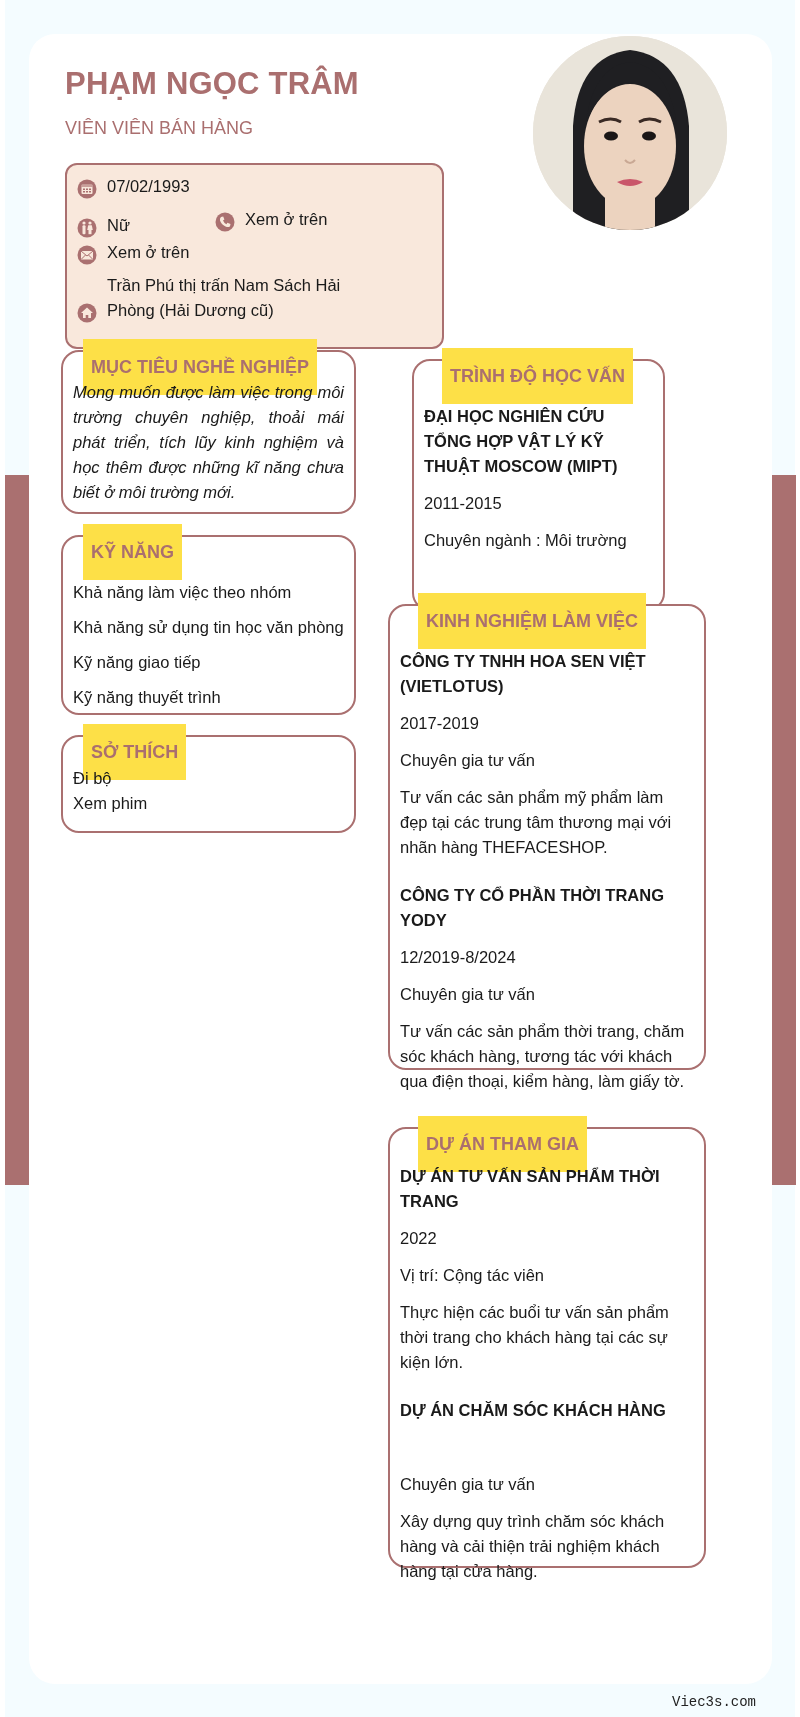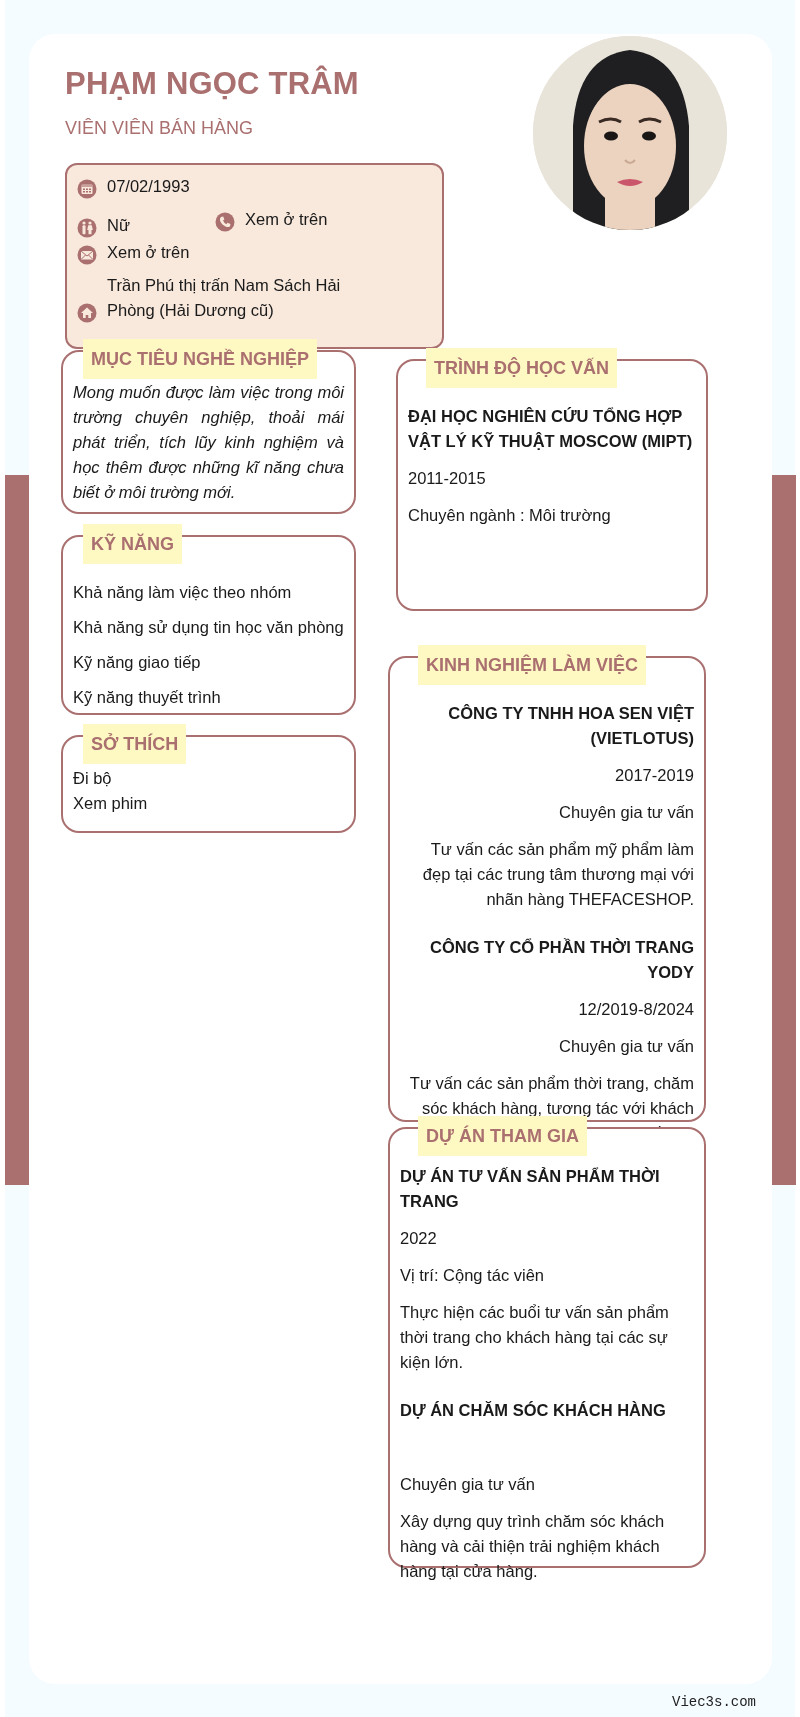--- a/index.html
+++ b/index.html
@@ -10,21 +10,21 @@
     .side-bar.left { left: 5px; }
     .side-bar.right { left: 772px; }
     .card { position: absolute; left: 29px; top: 34px; width: 743px; height: 1650px; background: #ffffff; border-radius: 26px; }
     .name { position: absolute; left: 65px; top: 66px; font-size: 31px; font-weight: bold; color: #aa6f6f; letter-spacing: 0.2px; }
     .title { position: absolute; left: 65px; top: 118px; font-size: 18px; color: #aa6f6f; }
     .avatar { position: absolute; left: 533px; top: 36px; width: 194px; height: 194px; border-radius: 50%; overflow: hidden; background: #e8e2d8; }
     .contact-box { position: absolute; left: 65px; top: 163px; width: 379px; height: 186px; background: #f9e8dc; border: 2px solid #aa7070; border-radius: 12px; }
     .c-row { position: absolute; display: flex; align-items: flex-end; font-size: 16.5px; line-height: 25px; color: #1a1a1a; }
     .c-icon { width: 20px; height: 20px; margin-right: 10px; margin-top: 2px; flex: none; }
     .section { position: absolute; border: 2px solid #aa7070; border-radius: 18px; background: #ffffff; }
-    .sec-title { position: absolute; top: -13px; left: 20px; padding: 8px 8px; background: #fef9c3; font-size: 18px; font-weight: bold; color: #aa6f6f; line-height: 24px; }
+    .sec-title { position: absolute; top: -13px; left: 20px; padding: 16px 8px; background: #fde047; font-size: 18px; font-weight: bold; color: #aa6f6f; line-height: 24px; }
     .sec-body { position: absolute; left: 10px; right: 10px; font-size: 16.5px; line-height: 25px; color: #1a1a1a; }
     .justify { text-align: justify; }
     .item-head { font-weight: bold; font-size: 16.5px; line-height: 25px; }
     .item-line { margin-top: 12px; }
     .block + .block { margin-top: 23px; }
     .skill { margin-bottom: 10px; }
     .watermark { position: absolute; left: 672px; top: 1694px; font-family: "Liberation Mono", "DejaVu Sans Mono", monospace; font-size: 14px; color: #222; }
   </style>
 </head>
 <body>
@@ -125,30 +125,30 @@
 </div>
 
 <div class="section" style="left:61px; top:735px; width:295px; height:98px;">
   <div class="sec-title">SỞ THÍCH</div>
   <div class="sec-body" style="top:29px;">
     <div>Đi bộ</div>
     <div>Xem phim</div>
   </div>
 </div>
 
-<div class="section" style="left:396px; top:359px; width:312px; height:252px;">
+<div class="section" style="left:412px; top:359px; width:253px; height:252px;">
   <div class="sec-title" style="left:28px;">TRÌNH ĐỘ HỌC VẤN</div>
   <div class="sec-body" style="top:43px;">
     <div class="item-head">ĐẠI HỌC NGHIÊN CỨU TỔNG HỢP VẬT LÝ KỸ THUẬT MOSCOW (MIPT)</div>
     <div class="item-line">2011-2015</div>
     <div class="item-line">Chuyên ngành : Môi trường</div>
   </div>
 </div>
 
-<div class="section" style="left:388px; top:656px; width:318px; height:466px;text-align:right;">
+<div class="section" style="left:388px; top:604px; width:318px; height:466px;">
   <div class="sec-title" style="left:28px;">KINH NGHIỆM LÀM VIỆC</div>
   <div class="sec-body" style="top:43px;">
     <div class="block">
       <div class="item-head">CÔNG TY TNHH HOA SEN VIỆT (VIETLOTUS)</div>
       <div class="item-line">2017-2019</div>
       <div class="item-line">Chuyên gia tư vấn</div>
       <div class="item-line">Tư vấn các sản phẩm mỹ phẩm làm đẹp tại các trung tâm thương mại với nhãn hàng THEFACESHOP.</div>
     </div>
     <div class="block">
       <div class="item-head">CÔNG TY CỔ PHẦN THỜI TRANG YODY</div>

